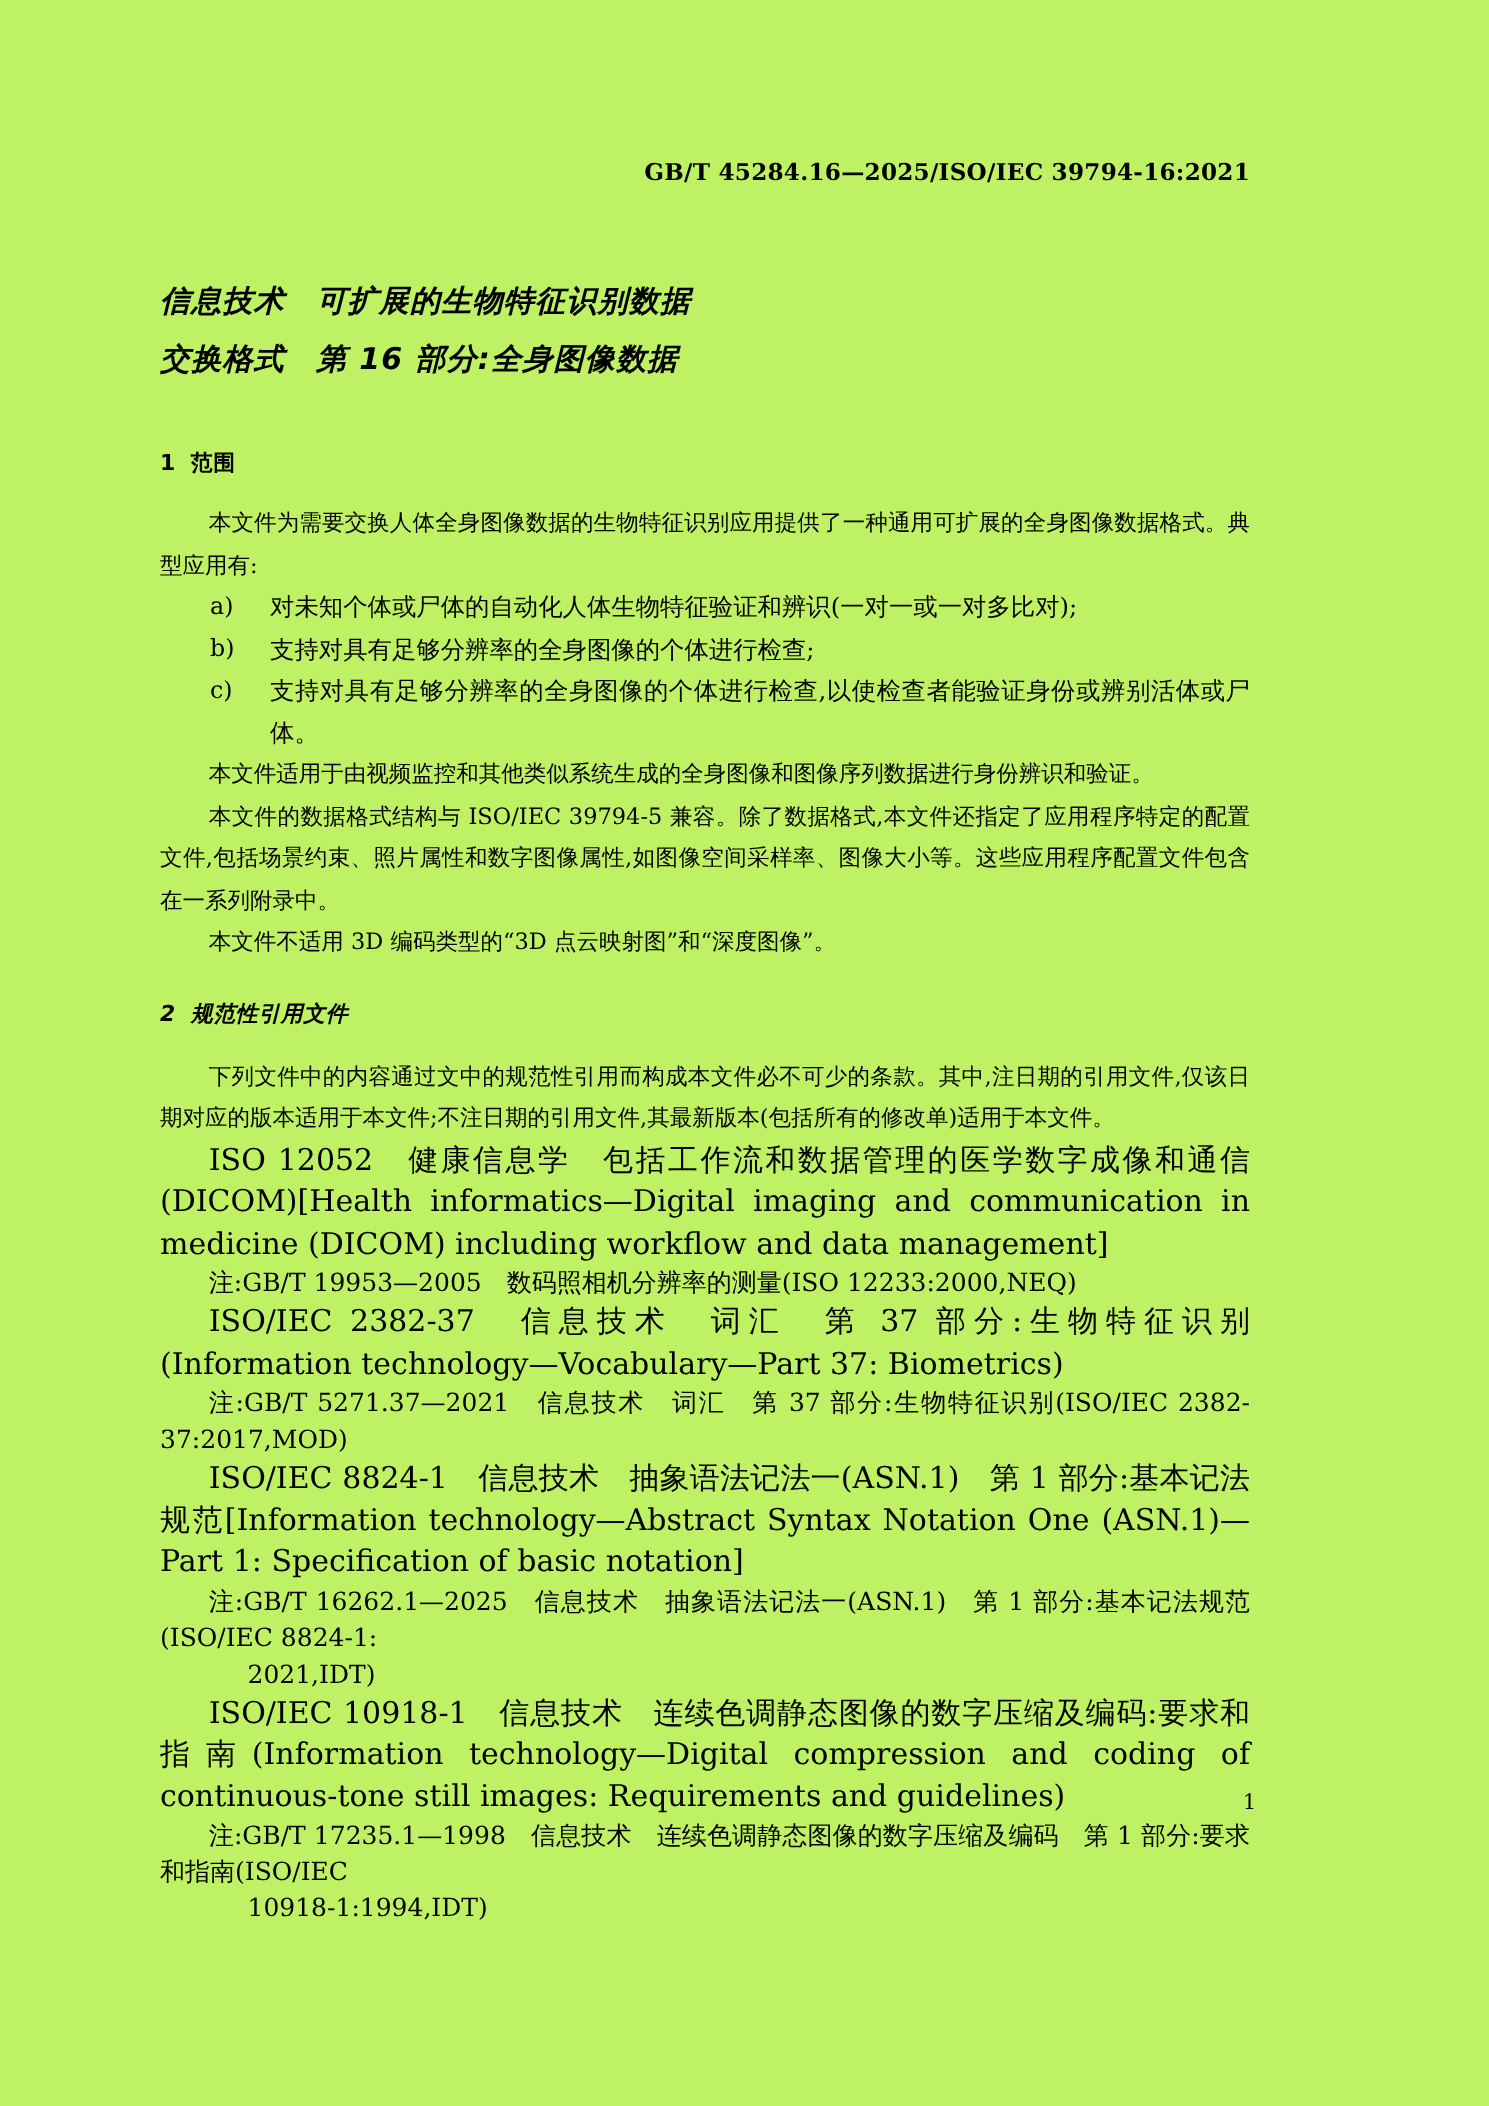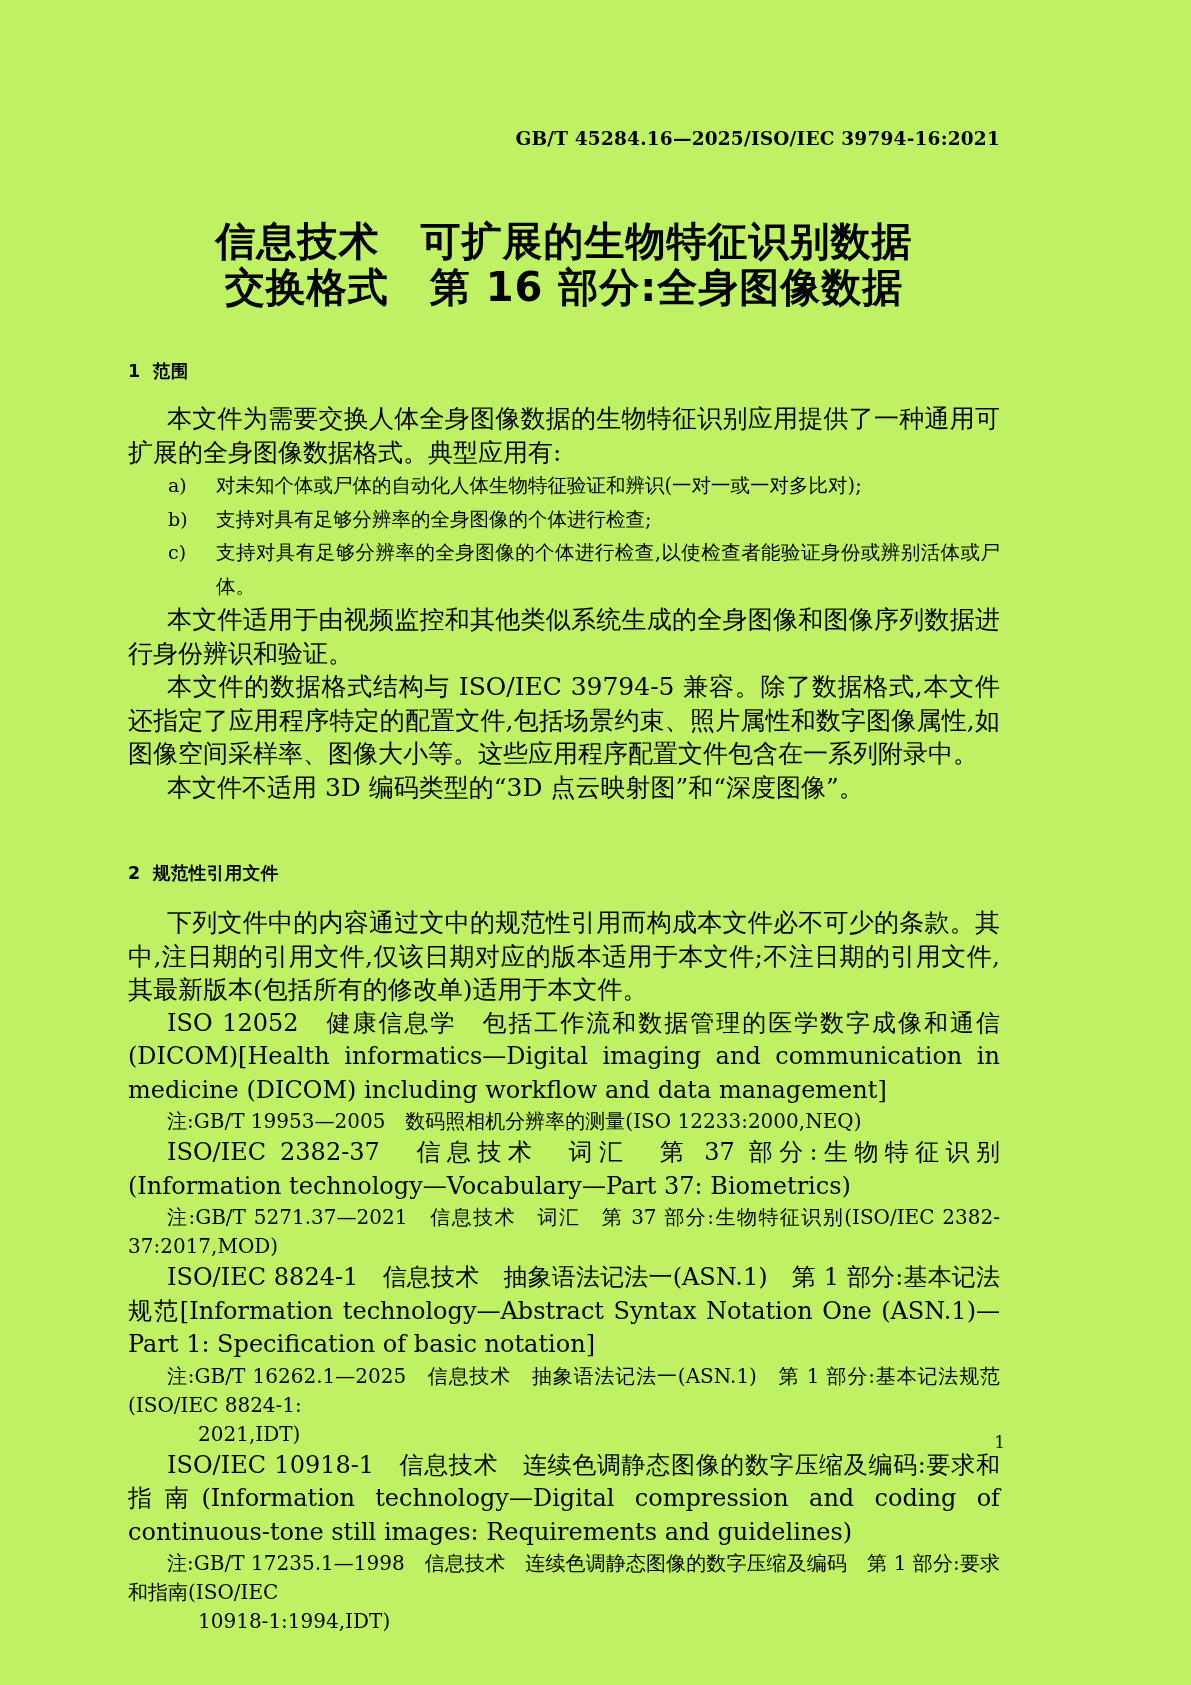--- a/index.html
+++ b/index.html
@@ -37,54 +37,56 @@
     white-space: nowrap;
     font-weight: 700;
   }
 
   
   .doc-title {
     position: absolute;
     left: 0;
     top: 218px;
     width: 872px;
-    text-align: center;
+    text-align: left;
     font-family: "DejaVu Sans", "Liberation Sans", sans-serif;
     font-weight: 700;
-    font-size: 40px;
+    font-size: 24px;
     line-height: 46px;
     letter-spacing: 1px;
+    font-style: italic;
   }
   .doc-title .line2 { display: block; }
 
   
   .flow {
     position: absolute;
     left: 0;
     top: 358px;
     width: 872px;
   }
 
   h2.clause {
     font-family: "DejaVu Sans", "Liberation Sans", sans-serif;
     font-weight: 700;
     font-size: 17.5px;
     line-height: 26px;
     margin: 0 0 18px 0;
     letter-spacing: 0.5px;
   }
   h2.clause.second {
-    margin-top: 56px;
+    margin-top: 28px;
     margin-bottom: 20px;
+    font-style: italic;
   }
   .num-gap { display: inline-block; width: 12px; }
 
   p.para {
     margin: 0;
-    font-size: 25px;
+    font-size: 18px;
     line-height: 33.5px;
     text-align: justify;
     text-justify: inter-ideograph;
     text-indent: 39px;
     letter-spacing: 0px;
   }
 
   ol.alpha-list {
     list-style: none;
     margin: 0;

